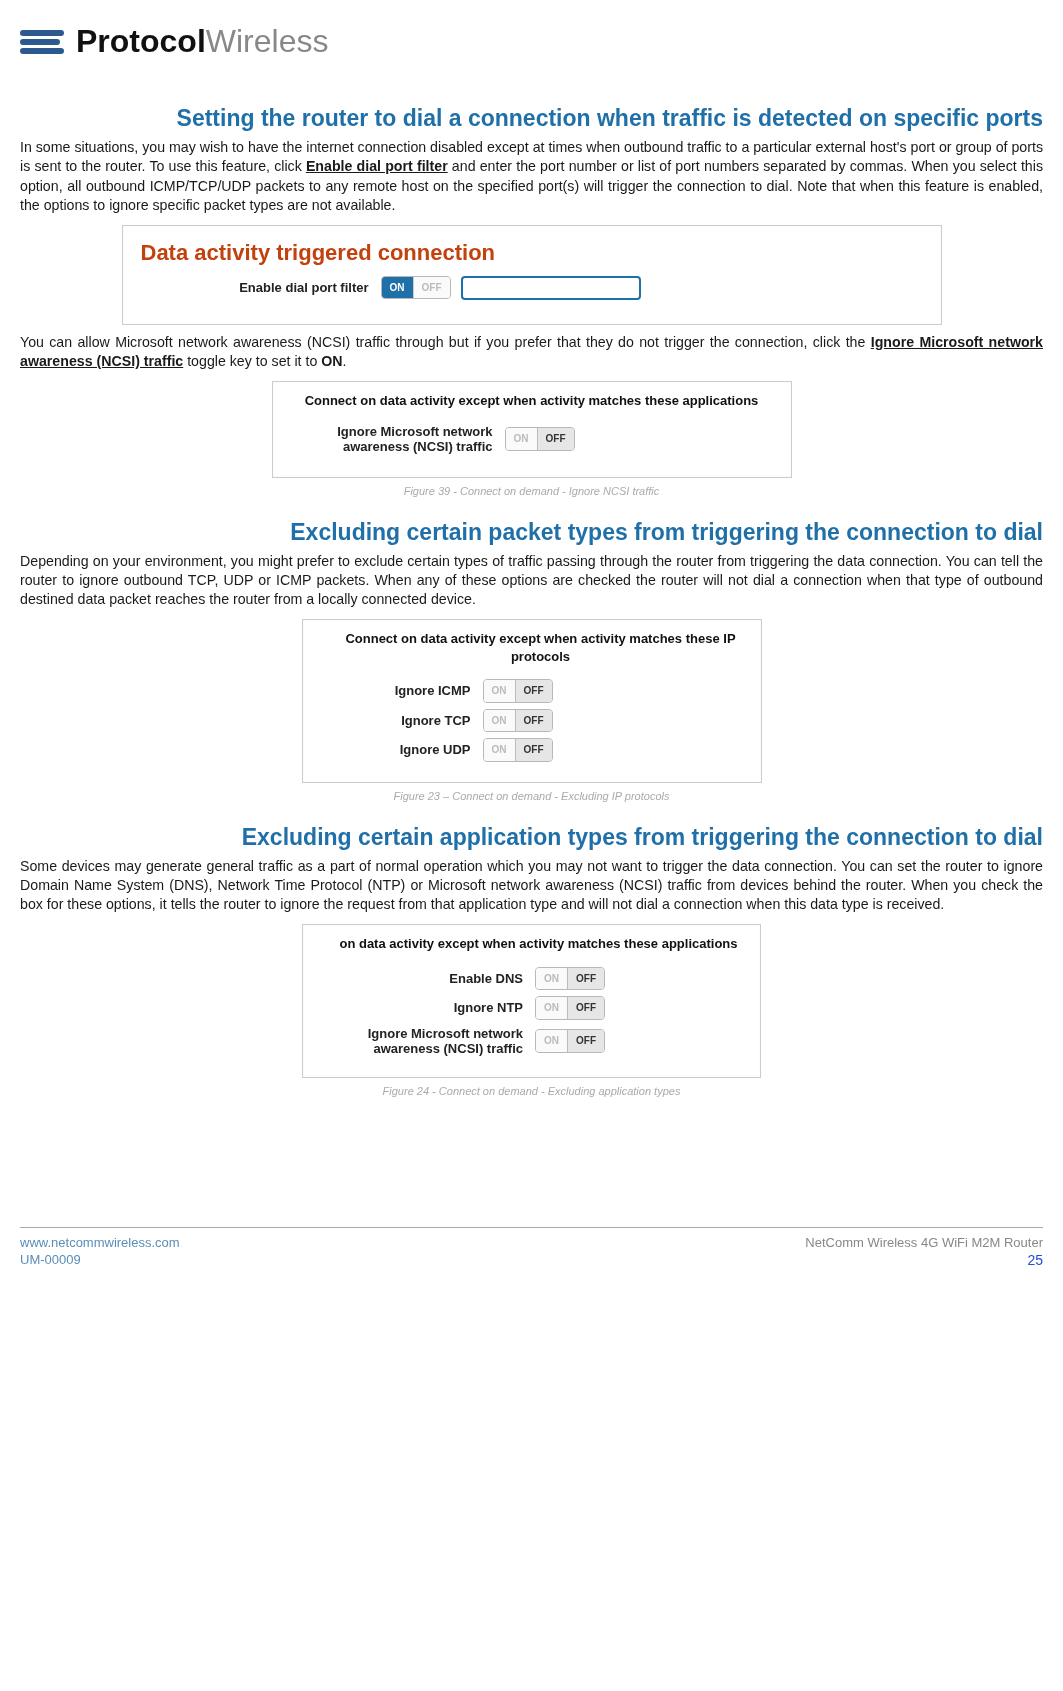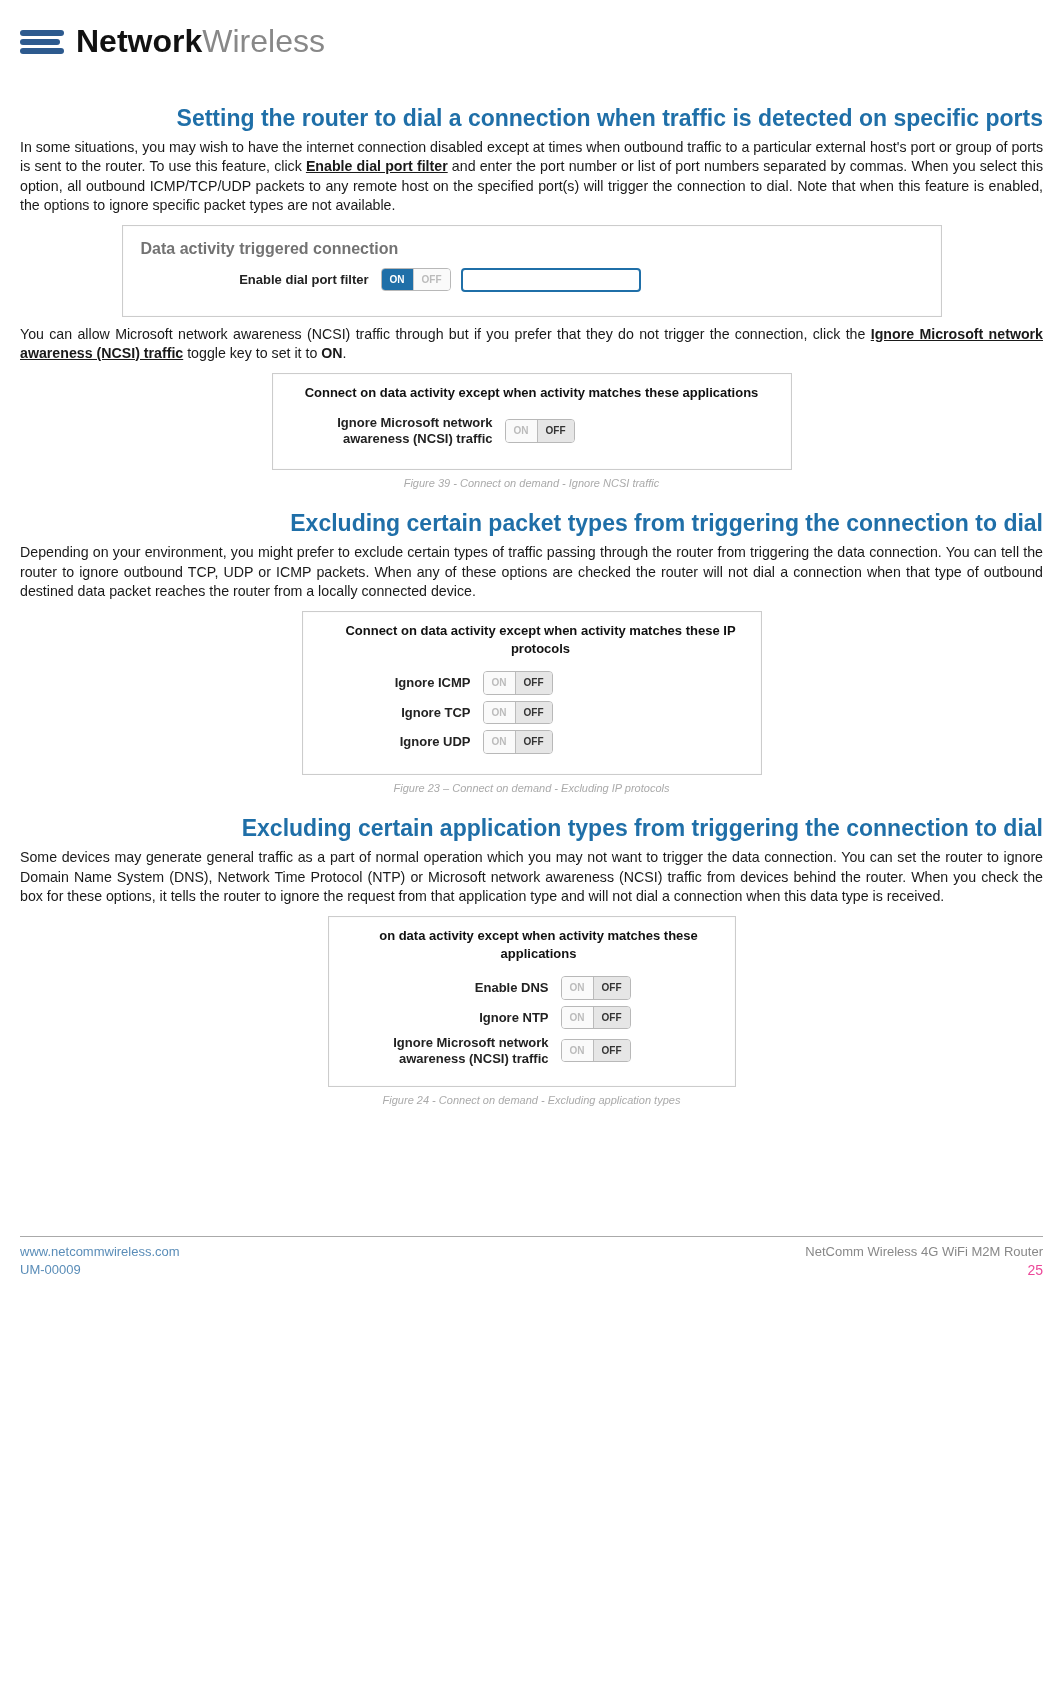--- a/index.html
+++ b/index.html
@@ -36,22 +36,22 @@
   .panel {
     display:inline-block;
     border: 1px solid #ccc;
     background:#fff;
     text-align:left;
     box-shadow: 0 0 2px rgba(0,0,0,0.05) inset;
   }
   .panel.fig21 { width: 820px; padding: 12px 18px 18px 18px;}
   .panel.fig22 { width: 520px; padding: 10px 22px 16px 22px;}
   .panel.fig23 { width: 460px; padding: 10px 22px 14px 40px;}
-  .panel.fig24 { width: 408px; padding: 10px 8px 14px 22px;}
-  .panel-title-orange { color:#737373; font-weight:700; font-size:16px; margin-bottom:8px;}
+  .panel.fig24 { width: 459px; padding: 10px 8px 14px 22px;}
+  .panel-title-orange { color:#c2410c; font-weight:700; font-size:22px; margin-bottom:8px;}
   .panel-desc { font-size:13px; color:#333; margin-bottom:16px;}
   .panel-header-black { color:#111; font-weight:600; font-size:13px; margin-bottom:14px;}
   .row { display:flex; align-items:center; margin: 6px 0;}
   .row-label { width:200px; text-align:right; font-weight:700; font-size:13px; color:#222; padding-right:12px; line-height:1.2;}
   .row-label.narrow { width:140px;}
   .toggle {
     display:inline-flex; border:1px solid #b8b8b8; border-radius:4px; overflow:hidden;
     font-size:10px; font-weight:700; color:#888; user-select:none;
     box-shadow: inset 0 1px 2px rgba(0,0,0,0.1);
   }
@@ -62,34 +62,34 @@
   .toggle span + span { border-left:1px solid #ccc;}
   .port-input {
     margin-left:10px; width:180px; height:24px;
     border:2px solid #1f6fa8; border-radius:4px;
   }
   hr.footer-rule { border:none; border-top:1px solid #aaa; margin: 40px 0 6px 0;}
   .footer { display:flex; justify-content:space-between; font-size:13px; font-family:"Segoe UI", Arial, sans-serif;}
   .footer .left a { color:#5a8db8; text-decoration:none; font-weight:400;}
   .footer .left .doc { color:#5a8db8;}
   .footer .right { text-align:right; color:#888;}
-  .footer .right .pagenum { color:#ec4899; font-size:14px;}
+  .footer .right .pagenum { color:#1d4ed8; font-size:14px;}
   .strong-u { font-weight:700; text-decoration:underline;}
 </style>
 </head>
 <body>
 
 <div class="header-logo">
   <div class="logo-swirls">
     <span></span>
       <span></span>
       <span></span>
   </div>
   <div class="logo-text">
-    <span>Network</span><span class="light">Wireless</span>
+    <span>Protocol</span><span class="light">Wireless</span>
   </div>
 </div>
 
 <h2 class="section">Setting the router to dial a connection when traffic is detected on specific ports</h2>
 <p class="body">
   <span>In some situations, you may wish to have the internet connection disabled except at times when outbound traffic to a particular external host's port or group of ports is sent to the router. To use this feature, click </span><span class="strong-u">Enable dial port filter</span><span> and enter the port number or list of port numbers separated by commas. When you select this option, all outbound ICMP/TCP/UDP packets to any remote host on the specified port(s) will trigger the connection to dial. Note that when this feature is enabled, the options to ignore specific packet types are not available.</span>
 </p>
 
 <div class="figure-wrap">
   <div class="panel fig21">

